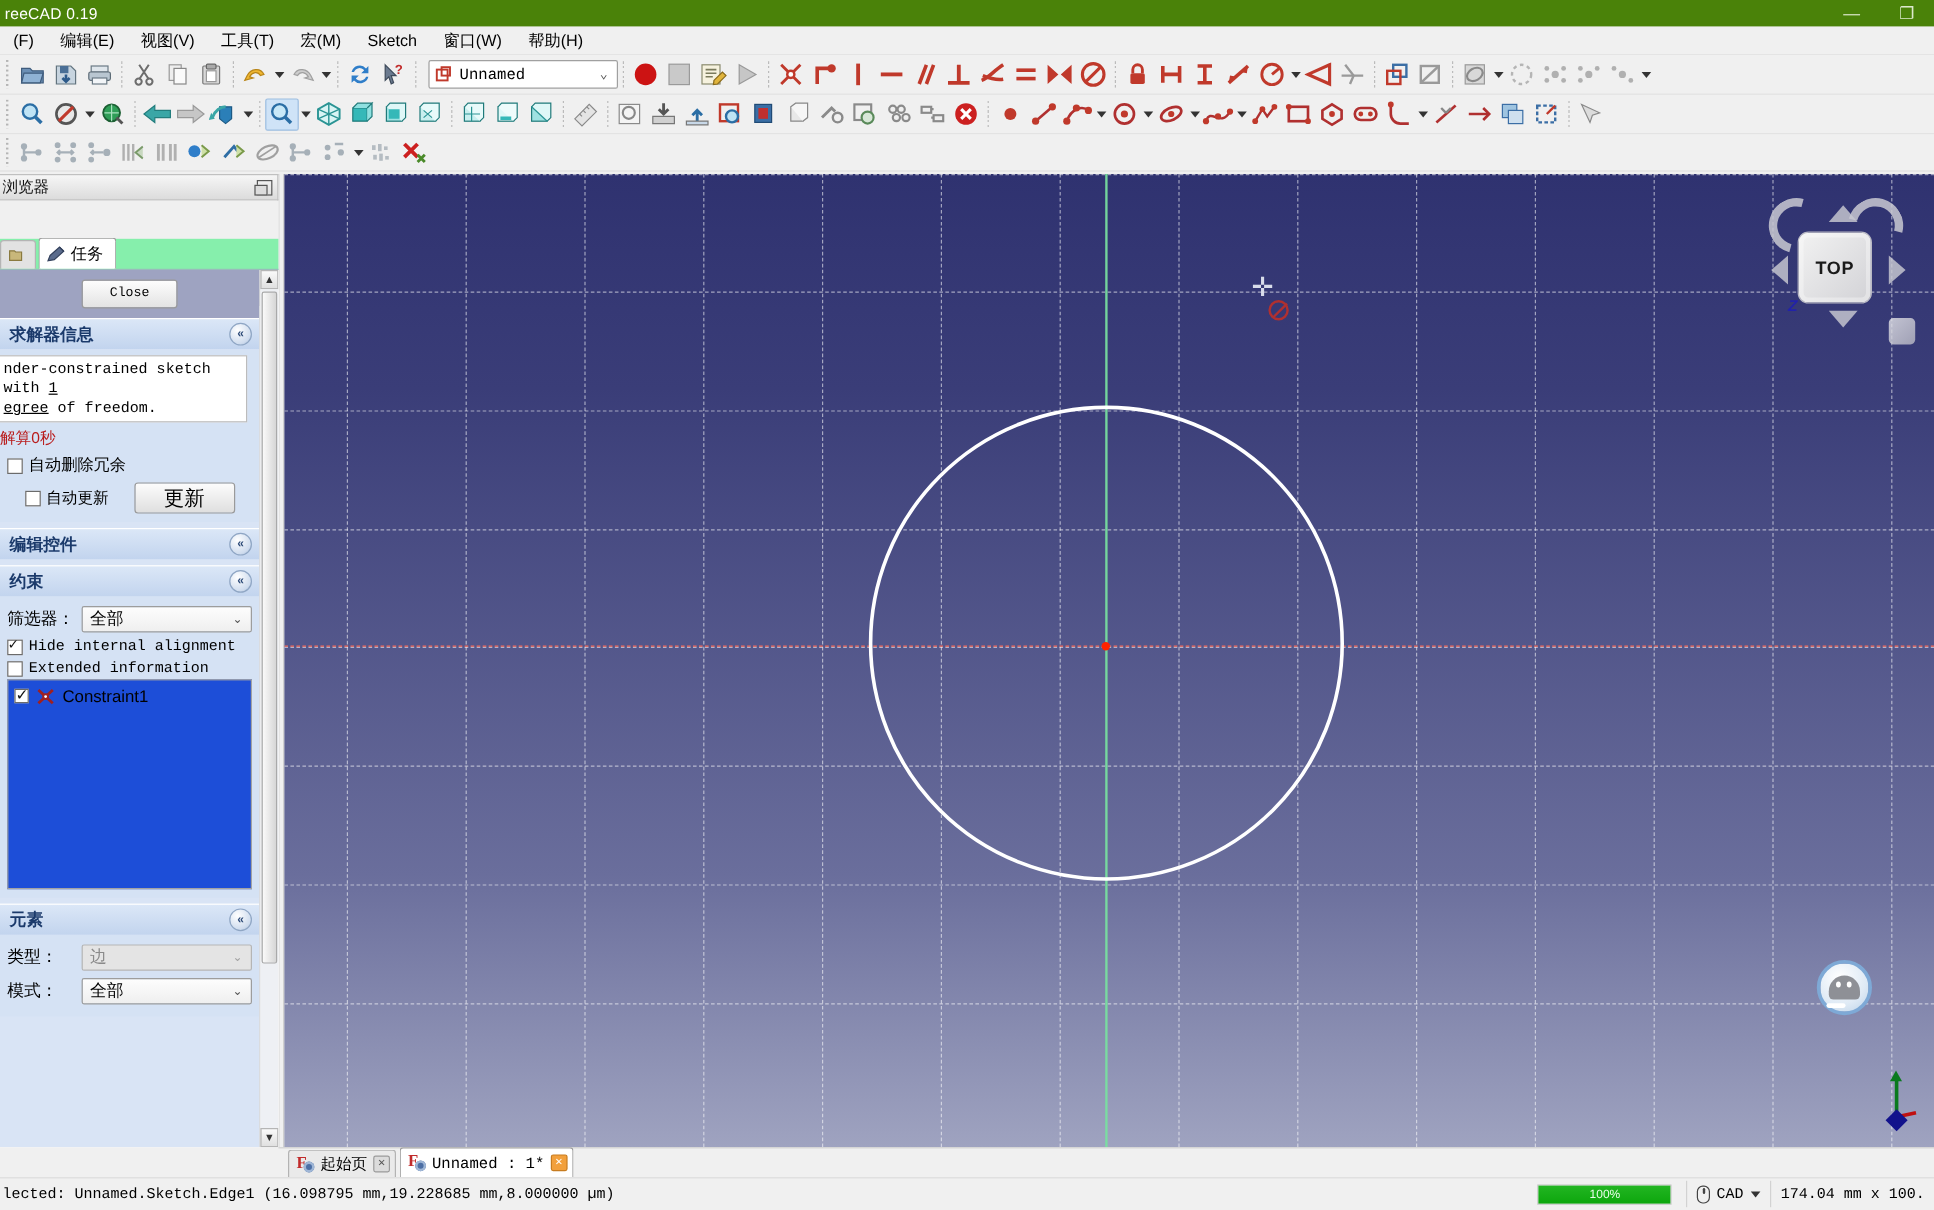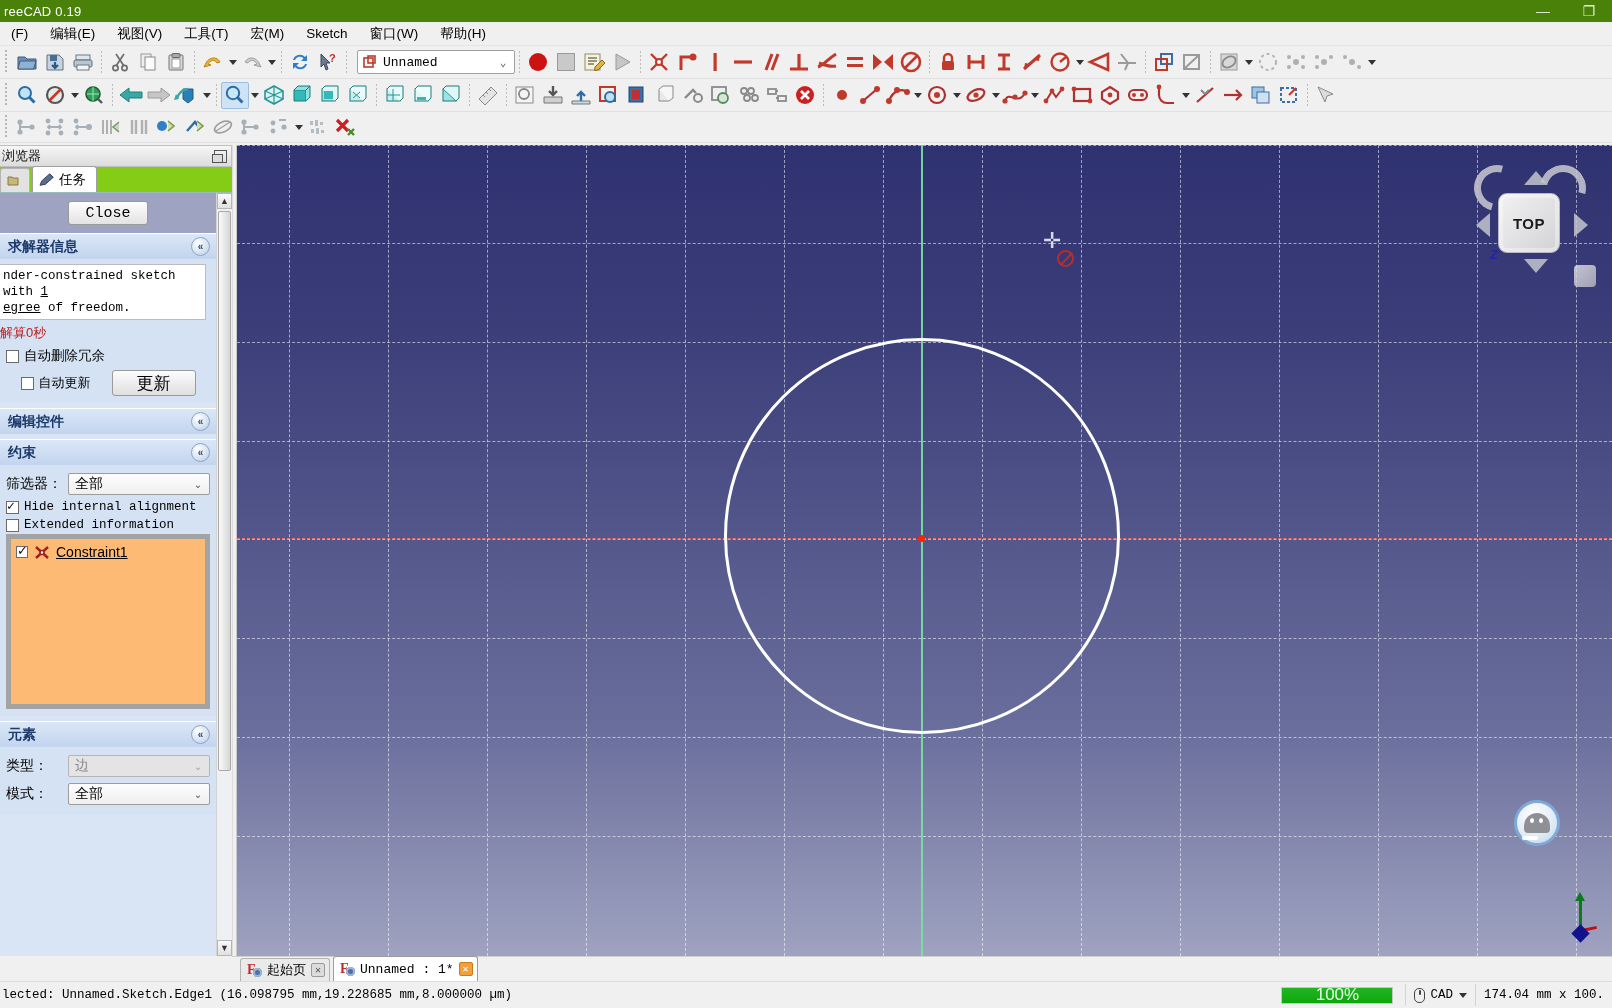--- a/index.html
+++ b/index.html
@@ -78,39 +78,39 @@
   #leftpanel { width: 232px; background: #f0f0f0; display: flex; flex-direction: column; position: relative; }
   .panel-title {
     height: 22px; background: linear-gradient(to bottom,#f6f6f6,#dcdcdc);
     border: 1px solid #c0c0c0; border-left: none;
     display: flex; align-items: center; justify-content: space-between;
     padding: 0 4px 0 2px; font-size: 13px; color: #111;
   }
   .panel-title .float-ico { width:13px;height:13px;border:1px solid #555; position:relative; }
   .panel-title .float-ico::after{content:"";position:absolute;left:-3px;top:3px;width:9px;height:7px;border:1px solid #555;background:#dcdcdc;}
 
-  .panel-tabs { height: 26px; display: flex; align-items: flex-end; background: #84cc16; border-bottom: 1px solid #9bb; }
+  .panel-tabs { height: 26px; display: flex; align-items: flex-end; background: #86efac; border-bottom: 1px solid #9bb; margin-top: 32px; }
   .ptab {
     height: 24px; display:flex; align-items:center; gap:4px; padding: 0 10px 0 6px;
     border:1px solid #b4b4b4; border-bottom:none; background:#e2e2e2; font-size: 13.5px;
     border-radius: 3px 3px 0 0; margin-right: 2px;
   }
   .ptab.sel { background: #fff; border-color:#9f9f9f; height: 26px; }
   .pencil { width:16px;height:14px; }
 
   .task-body { flex: 1; overflow: hidden; position: relative; background: #fff; display:flex; }
   .task-scroll { flex:1; background: linear-gradient(to bottom,#a8acc8,#9fa4c2 30px, #d9e4f5 30px); position: relative; overflow: hidden;}
   .task-inner { position:absolute; inset:0; }
 
   .close-row { height: 40px; background: #9ea3c1; display:flex; align-items:center; justify-content:center;}
   .btn-close {
     min-width: 80px; height: 24px; padding: 0 14px;
     background: linear-gradient(to bottom,#fdfdfd,#e3e3e3);
     border: 1px solid #9a9a9a; border-radius: 3px;
-    font-family: "Liberation Mono", monospace; font-size: 15px; color:#000;
+    font-family: "Liberation Mono", monospace; font-size: 11px; color:#000;
     display:flex;align-items:center;justify-content:center;
   }
 
   .grp { margin: 0 0 5px 0; }
   .grp-head {
     height: 26px; display:flex; align-items:center; justify-content:space-between;
     background: linear-gradient(to bottom,#dbe7f7,#c2d4ee);
     border-top:1px solid #fff; padding: 0 6px 0 8px;
     color:#1b3a6b; font-weight: bold; font-size: 14px;
   }
@@ -148,21 +148,21 @@
     border:1px solid #9d9d9d; border-radius:2px;
     display:flex;align-items:center; padding: 0 2px 0 6px; font-size:14px; color:#000;
   }
   .combo.dis { background:#e4e4e4; color:#8a8a8a; border-color:#b5b5b5;}
   .combo .arr { margin-left:auto; width:18px; text-align:center; color:#555; font-size:10px;}
   .combo.dis .arr { color:#a3a3a3; }
   .lrow { display:flex; align-items:center; gap:6px; padding: 3px 0; }
   .lrow .lbl { width: 56px; font-size: 14px; }
   .lrow .combo { flex:1; }
 
-  .listbox { background:#fdba74;border:5px solid #a3a3a3; height: 175px; padding: 3px 2px; overflow:hidden;text-decoration:underline;}
+  .listbox { background:#1d4ed8;border:1px solid #a3a3a3; height: 175px; padding: 3px 2px; overflow:hidden;}
   .listbox.short { height: 110px; }
   .litem { display:flex;align-items:center;gap:6px; padding:2px 3px; font-size:14px;}
   .litem .chkbox{ width:12px;height:12px;}
 
   
   .vscroll {
     width: 16px; background: #f0f0f0; border-left:1px solid #d4d4d4;
     display:flex;flex-direction:column;
   }
   .vscroll .arw { height:16px; background: linear-gradient(to bottom,#fafafa,#e0e0e0); border:1px solid #b5b5b5;
@@ -260,21 +260,21 @@
   #statusbar {
     position:absolute; left:0; right:0; bottom:0; height:27px;
     background:#f0f0f0; border-top:1px solid #dcdcdc;
     display:flex; align-items:center; font-family:"Liberation Mono", monospace; font-size:12.5px; color:#000;
   }
   #status-msg { padding-left:2px; white-space:nowrap; }
   #status-right { margin-left:auto; display:flex; align-items:center; gap:0; height:100%; }
   .sb-cell { display:flex; align-items:center; height:22px; padding:0 8px; border-left:1px solid #d2d2d2; }
   #progbar { width:112px;height:17px;border:1px solid #c7c7c7; background:#f6f6f6; position:relative; margin:0 12px 0 0;}
   #progfill { position:absolute;inset:0; background:linear-gradient(to bottom,#22b522,#0da70d); display:flex;align-items:center;justify-content:center;
-              color:#eafeea; font-size:17px; font-family:"Liberation Sans",sans-serif;text-align:center;}
+              color:#eafeea; font-size:10px; font-family:"Liberation Sans",sans-serif;text-align:center;}
   .mouse-ico { width:11px;height:15px;border:1.6px solid #444;border-radius:5px; position:relative; margin-right:5px;}
   .mouse-ico::after{content:"";position:absolute;left:3.3px;top:1.5px;width:2px;height:5px;background:#444;border-radius:1px;}
   .dncaret { width:0;height:0;border-left:4px solid transparent;border-right:4px solid transparent;border-top:5px solid #333; margin-left:6px;}
 </style>
 </head>
 <body>
 
 <div id="titlebar">
   <span class="title">reeCAD 0.19</span>
   <div class="wbtns">

